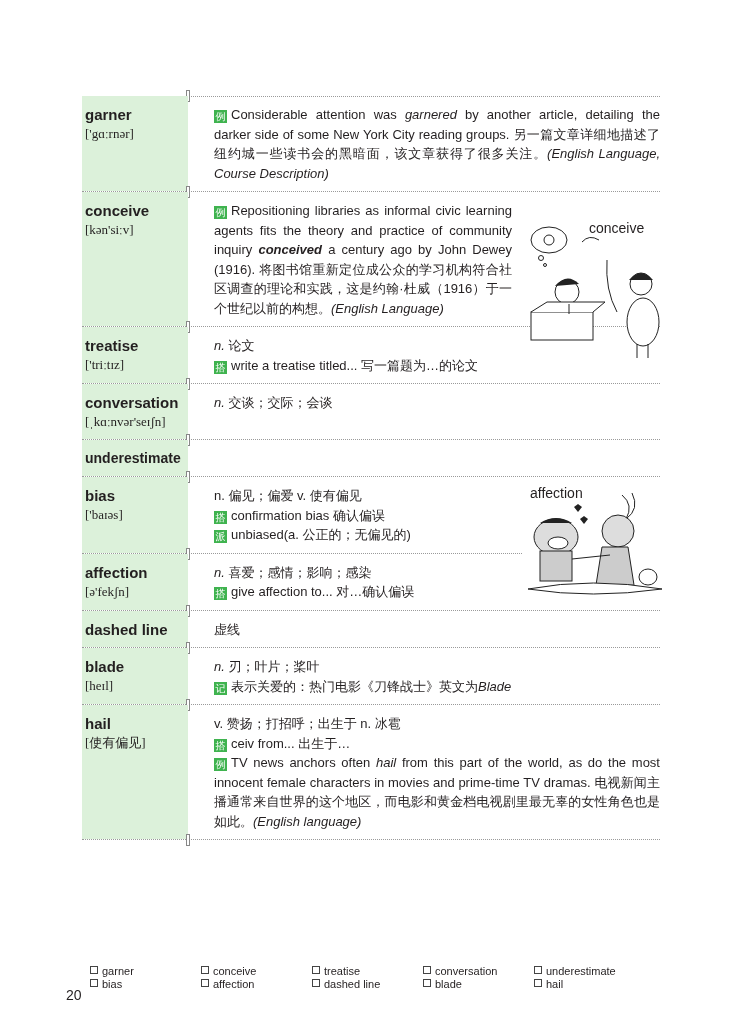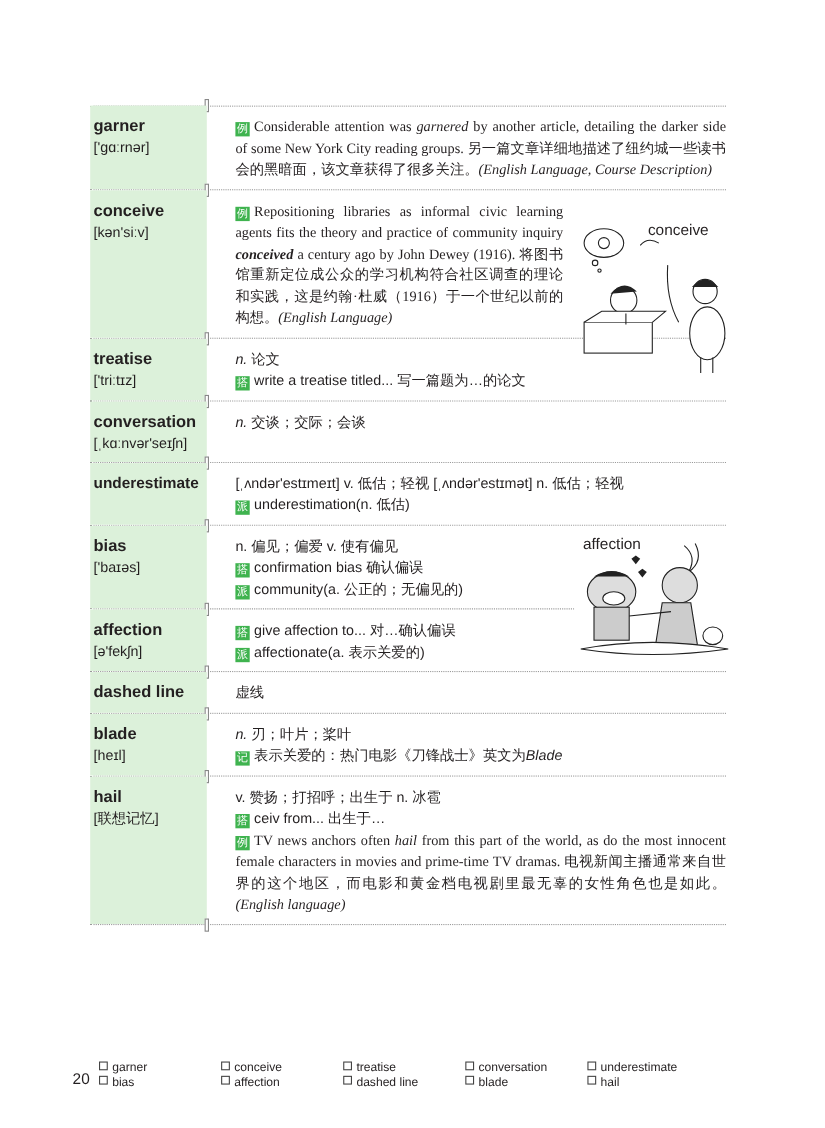--- a/index.html
+++ b/index.html
@@ -4,32 +4,32 @@
 <style>
   html, body { margin:0; padding:0; background:#fff; }
   body { width:750px; height:1025px; position:relative; overflow:hidden;
          font-family:"Liberation Sans","DejaVu Sans",sans-serif; color:#231f20; }
   .page { position:absolute; left:82px; top:96px; width:578px; }
   .top-rule { position:absolute; left:82px; top:96px; width:578px; border-top:1px dotted #9a9a9a; }
   .entry { position:relative; display:flex; border-bottom:1px dotted #9a9a9a; }
   .entry .head { width:106px; flex:0 0 106px; background:#dcf1da; padding:9px 0 8px 3px; box-sizing:border-box; }
   .entry .body { flex:1; padding:9px 0 8px 26px; font-size:13px; line-height:19.5px; }
   .word { font-weight:bold; font-size:15px; line-height:19px; color:#231f20; }
-  .ipa { font-size:13px; line-height:19px; font-family:Liberation Sans, sans-serif; }
+  .ipa { font-size:13px; line-height:19px; font-family:Liberation Serif, serif; }
   .tick { position:absolute; left:104px; bottom:-7px; width:4px; height:12px; border:1px solid #888; background:#fff; box-sizing:border-box; }
   .topTick { position:absolute; left:186px; top:90px; width:4px; height:12px; border:1px solid #888; background:#fff; box-sizing:border-box; }
   .tag { display:inline-block; width:13px; height:13px; background:#3fb34f; color:#fff; font-size:10px; line-height:13px; text-align:center; vertical-align:-1px; margin-right:4px; }
-  .line { display:block; text-align:justify;font-family:Liberation Serif, serif; }
+  .line { display:block; text-align:justify; }
   .pos { font-style:italic; }
   .ital { font-style:italic; }
   .bold-it { font-style:italic; font-weight:bold; }
   .illus { position:absolute; }
   .illus-label { position:absolute; font-size:14px; }
   .footer { position:absolute; top:965px; left:60px; width:640px; font-size:11px; color:#231f20; }
-  .pagenum { position:absolute; left:6px; top:7px; font-size:14px; }
+  .pagenum { position:absolute; left:6px; top:22px; font-size:14px; }
   .grid { position:absolute; left:30px; top:0; display:grid; grid-template-columns:111px 111px 111px 111px 111px; row-gap:0; }
   .grid div { line-height:13px; }
   .cb { display:inline-block; width:6px; height:6px; border:1px solid #444; margin-right:4px; vertical-align:1px; }
 </style>
 </head>
 <body>
 
 <div class="top-rule"></div>
 <div class="topTick"></div>
 
@@ -98,36 +98,32 @@
     <div class="body">
       <div><span class="pos">n.</span> <span>交谈；交际；会谈</span></div>
     </div>
     <div class="tick"></div>
   </div>
 
   <div class="entry">
     <div class="head">
       <div class="word" style="font-size:14px">underestimate</div>
     </div>
-    <div class="body">
-      <div>[ˌʌndər'estɪmeɪt] v. 低估；轻视 [ˌʌndər'estɪmət] n. 低估；轻视</div>
-      <div><span class="tag">派</span><span>underestimation(n. 低估)</span></div>
-    </div>
     <div class="tick"></div>
   </div>
 
   <div class="entry">
     <div class="head">
       <div class="word">bias</div>
       <div class="ipa">['baɪəs]</div>
     </div>
     <div class="body">
       <div>n. 偏见；偏爱 v. 使有偏见</div>
       <div><span class="tag">搭</span><span>confirmation bias 确认偏误</span></div>
-      <div><span class="tag">派</span><span>community(a. 公正的；无偏见的)</span></div>
+      <div><span class="tag">派</span><span>unbiased(a. 公正的；无偏见的)</span></div>
     </div>
     <div class="illus" style="left:440px; top:8px; width:150px; height:115px; z-index:2; background:#fff;">
       <svg width="150" height="115" viewBox="0 0 150 115">
         <path d="M100 10 Q112 20 104 34 Q118 24 110 8" fill="none" stroke="#222"></path>
         <path d="M52 22 l4 -3 l4 3 l-4 5z" fill="#222"></path>
         <path d="M58 34 l4 -3 l4 3 l-4 5z" fill="#222"></path>
         <ellipse cx="34" cy="52" rx="22" ry="18" fill="#ddd" stroke="#222"></ellipse>
         <path d="M18 38 Q34 28 50 38" fill="#222"></path>
         <ellipse cx="36" cy="58" rx="10" ry="6" fill="#fff" stroke="#222"></ellipse>
         <rect x="18" y="66" width="32" height="30" fill="#ccc" stroke="#222"></rect>
@@ -141,22 +137,22 @@
     </div>
     <div class="tick"></div>
   </div>
 
   <div class="entry">
     <div class="head">
       <div class="word">affection</div>
       <div class="ipa">[ə'fekʃn]</div>
     </div>
     <div class="body">
+      <div><span class="pos">n.</span> <span>喜爱；感情；影响；感染</span></div>
       <div><span class="tag">搭</span><span>give affection to... 对…确认偏误</span></div>
-      <div><span class="tag">派</span><span>affectionate(a. 表示关爱的)</span></div>
     </div>
     <div class="tick"></div>
   </div>
 
   <div class="entry">
     <div class="head">
       <div class="word">dashed line</div>
     </div>
     <div class="body">
       <div>虚线</div>
@@ -172,21 +168,21 @@
     <div class="body">
       <div><span class="pos">n.</span> <span>刃；叶片；桨叶</span></div>
       <div><span class="tag">记</span><span>表示关爱的：热门电影《刀锋战士》英文为</span><span class="ital">Blade</span></div>
     </div>
     <div class="tick"></div>
   </div>
 
   <div class="entry">
     <div class="head">
       <div class="word">hail</div>
-      <div class="ipa">[联想记忆]</div>
+      <div class="ipa">[使有偏见]</div>
     </div>
     <div class="body">
       <div>v. 赞扬；打招呼；出生于 n. 冰雹</div>
       <div><span class="tag">搭</span><span>ceiv from... 出生于…</span></div>
       <div class="line"><span class="tag">例</span><span>TV news anchors often </span><span class="ital">hail</span><span> from this part of the world, as do the most innocent female characters in movies and prime-time TV dramas. 电视新闻主播通常来自世界的这个地区，而电影和黄金档电视剧里最无辜的女性角色也是如此。</span><span class="ital">(English language)</span></div>
     </div>
     <div class="tick"></div>
   </div>
 
 </div>

